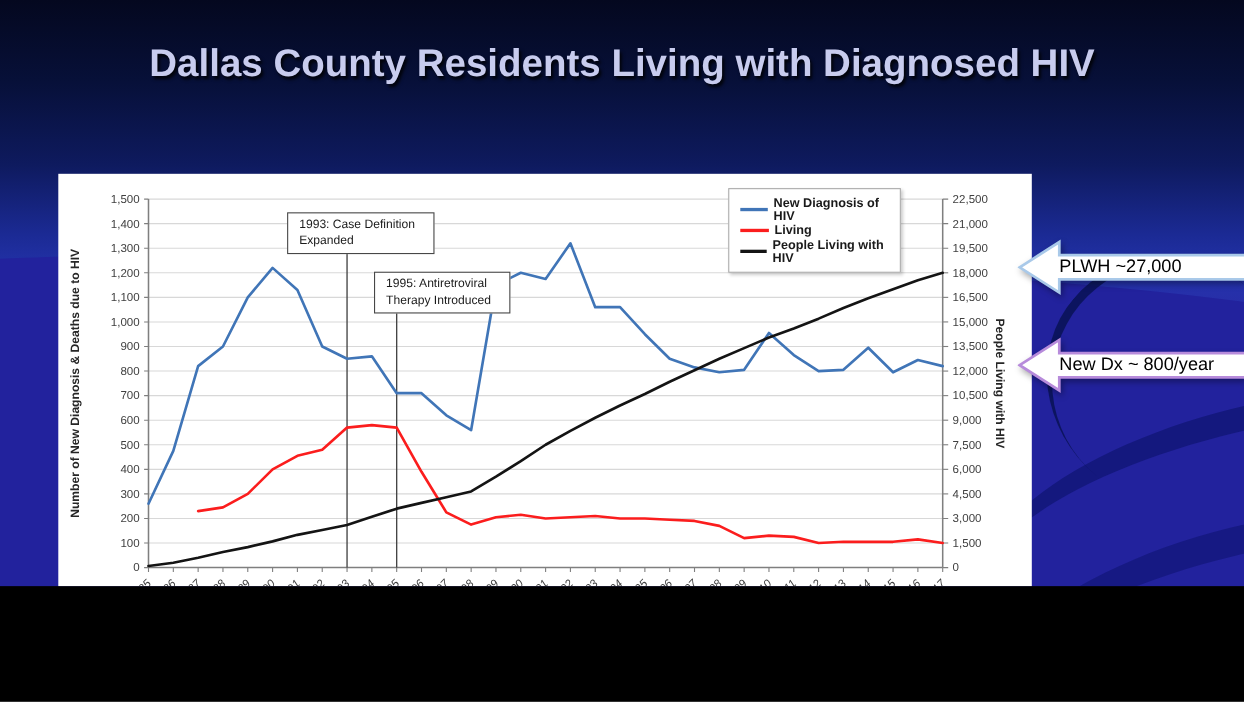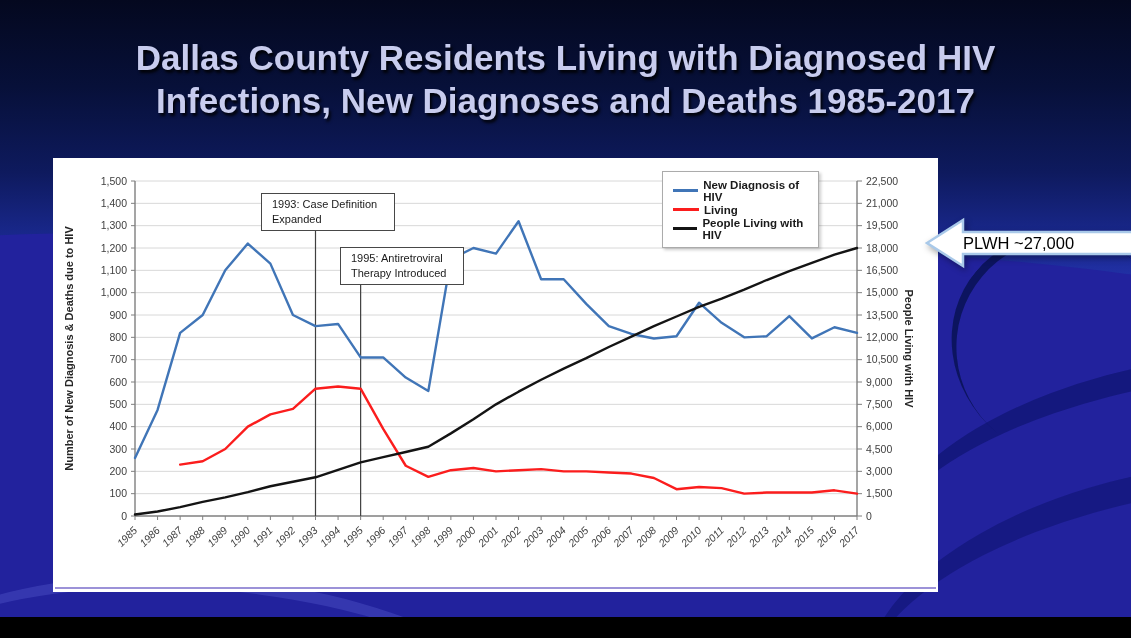--- a/index.html
+++ b/index.html
@@ -1,17 +1,17 @@
 <!DOCTYPE html>
 <html><head>
 <meta charset="utf-8">
 <style>
   html,body{margin:0;padding:0;background:#000;}
   .slide{
-    position:relative;width:1131px;height:617px;overflow:hidden;
+    position:relative;width:1131px;height:533px;overflow:hidden;
     font-family:"Liberation Sans",sans-serif;
     background:linear-gradient(180deg,#04081F 0%,#071039 14%,#0E1A5E 28%,#1B2A94 40%,#2433AC 47%,#2A2AA4 56%,#22229D 100%);
     text-decoration:underline;
   }
   .bg-lower{position:absolute;left:-80px;top:212px;width:1400px;height:560px;
     background:#22229D;border-radius:100% 60% 0 0 / 55px 95px 0 0;
     transform:rotate(2.3deg);transform-origin:left top;}
   .swoosh{position:absolute;border-radius:50%;pointer-events:none;}
   .swoosh-a{left:948px;top:238px;width:230px;height:220px;border-left:8px solid rgba(8,18,80,.8);transform:rotate(40deg);}
   .swoosh-b{left:880px;top:360px;width:620px;height:260px;border-top:22px solid rgba(9,16,100,.55);transform:rotate(-10deg);}
@@ -60,21 +60,20 @@
 
 <div class="slide">
   <div class="bg-lower"></div>
   <div class="swoosh swoosh-a"></div>
   <div class="swoosh swoosh-b"></div>
   <div class="swoosh swoosh-c"></div>
   <div class="swoosh swoosh-d"></div>
 
   <div class="slide-title">
     <div>Dallas County Residents Living with Diagnosed HIV</div>
-    <div>Infections, New Diagnoses and Deaths 1985-2017</div>
   </div>
 
   <div class="chart-panel">
     <svg id="plot" width="885" height="434" viewBox="0 0 885 434">
         <line x1="82" x2="804" y1="335.6666666666667" y2="335.6666666666667" stroke="#D8D8D8" stroke-width="1"></line>
         <line x1="82" x2="804" y1="313.3333333333333" y2="313.3333333333333" stroke="#D8D8D8" stroke-width="1"></line>
         <line x1="82" x2="804" y1="291" y2="291" stroke="#D8D8D8" stroke-width="1"></line>
         <line x1="82" x2="804" y1="268.6666666666667" y2="268.6666666666667" stroke="#D8D8D8" stroke-width="1"></line>
         <line x1="82" x2="804" y1="246.33333333333331" y2="246.33333333333331" stroke="#D8D8D8" stroke-width="1"></line>
         <line x1="82" x2="804" y1="224" y2="224" stroke="#D8D8D8" stroke-width="1"></line>
@@ -251,14 +250,20 @@
     <div class="panel-underline"></div>
   </div>
 
   <div class="callout co-0">
     <svg width="206" height="52" viewBox="0 0 206 52">
       <polygon points="2,26 38,3 38,15 212,15 212,37 38,37 38,49" stroke="#A9C9E9"></polygon>
     </svg>
     <span class="co-label">PLWH ~27,000</span>
   </div>
 
+  <div class="callout co-1">
+    <svg width="206" height="52" viewBox="0 0 206 52">
+      <polygon points="2,26 38,3 38,15 212,15 212,37 38,37 38,49" stroke="#B78BDB"></polygon>
+    </svg>
+    <span class="co-label">New Dx ~ 800/year</span>
+  </div>
 
 </div>
 
 </body></html>

